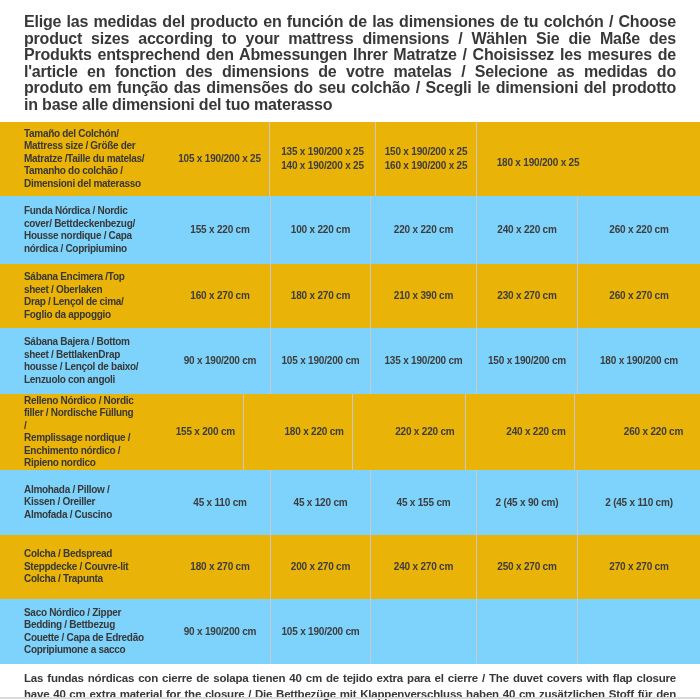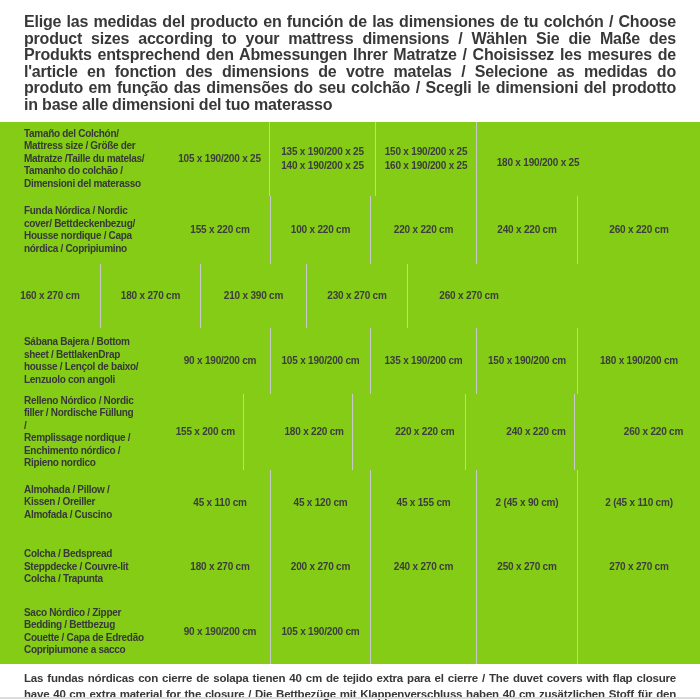--- a/index.html
+++ b/index.html
@@ -21,22 +21,22 @@
     line-height: 16.5px;
     letter-spacing: -0.2px;
     text-align: justify;
     color: #383838;
   }
   .table {
     margin-top: 9px;
     width: 700px;
   }
   .t-row { display: flex; width: 700px; }
-  .t-row.gray { background: #84cc16; }
-  .t-row.white { background: #84cc16; }
+  .t-row.gray { background: #eab308; }
+  .t-row.white { background: #7dd3fc; }
   .t-row:nth-child(1) { height: 74px; }
   .t-row:nth-child(2) { height: 68px; }
   .t-row:nth-child(3) { height: 64px; }
   .t-row:nth-child(4) { height: 66px; }
   .t-row:nth-child(5) { height: 76px; gap: 32px; }
   .t-row:nth-child(6) { height: 65px; }
   .t-row:nth-child(7) { height: 64px; }
   .t-row:nth-child(8) { height: 65px; }
   .cell {
     box-sizing: border-box;
@@ -111,20 +111,24 @@
 cover/ Bettdeckenbezug/
 Housse nordique / Capa
 nórdica / Copripiumino</div>
         <div class="cell val c0">155 x 220 cm</div>
         <div class="cell val c1">100 x 220 cm</div>
         <div class="cell val c2">220 x 220 cm</div>
         <div class="cell val c3">240 x 220 cm</div>
         <div class="cell val c4">260 x 220 cm</div>
       </div>
       <div class="t-row gray">
+        <div class="cell label">Sábana Encimera /Top
+sheet / Oberlaken
+Drap / Lençol de cima/
+Foglio da appoggio</div>
         <div class="cell val c0">160 x 270 cm</div>
         <div class="cell val c1">180 x 270 cm</div>
         <div class="cell val c2">210 x 390 cm</div>
         <div class="cell val c3">230 x 270 cm</div>
         <div class="cell val c4">260 x 270 cm</div>
       </div>
       <div class="t-row white">
         <div class="cell label">Sábana Bajera / Bottom
 sheet / BettlakenDrap
 housse / Lençol de baixo/

